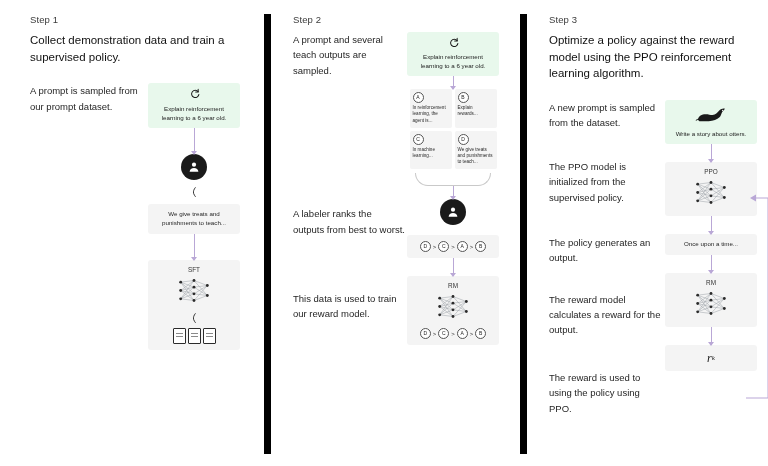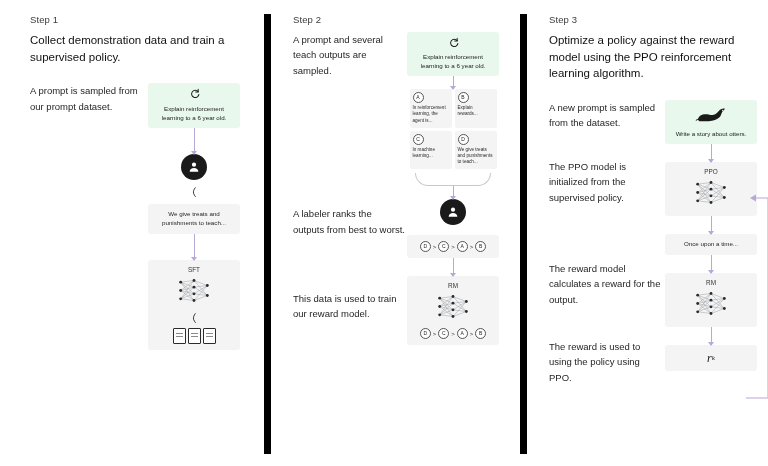--- a/index.html
+++ b/index.html
@@ -482,20 +482,21 @@
     <div class="col col3 divider-left">
       <div class="step-label">Step 3</div>
       <div class="step-title">Optimize a policy against the reward model using the PPO reinforcement learning algorithm.</div>
 
       <div class="body-row">
         <div style="width:110px; flex:none;">
           <div class="caption">A new prompt is sampled from the dataset.</div>
           <div style="height:28px"></div>
           <div class="caption">The PPO model is initialized from the supervised policy.</div>
           <div style="height:30px"></div>
+          <div class="caption">The policy generates an output.</div>
           <div style="height:26px"></div>
           <div class="caption">The reward model calculates a reward for the output.</div>
           <div style="height:32px"></div>
           <div class="caption">The reward is used to using the policy using PPO.</div>
         </div>
 
         <div class="flowcol">
           <div class="box green prompt-box">
             <span>
               <svg class="otter" viewBox="0 0 44 24" fill="#1a1a1a">

